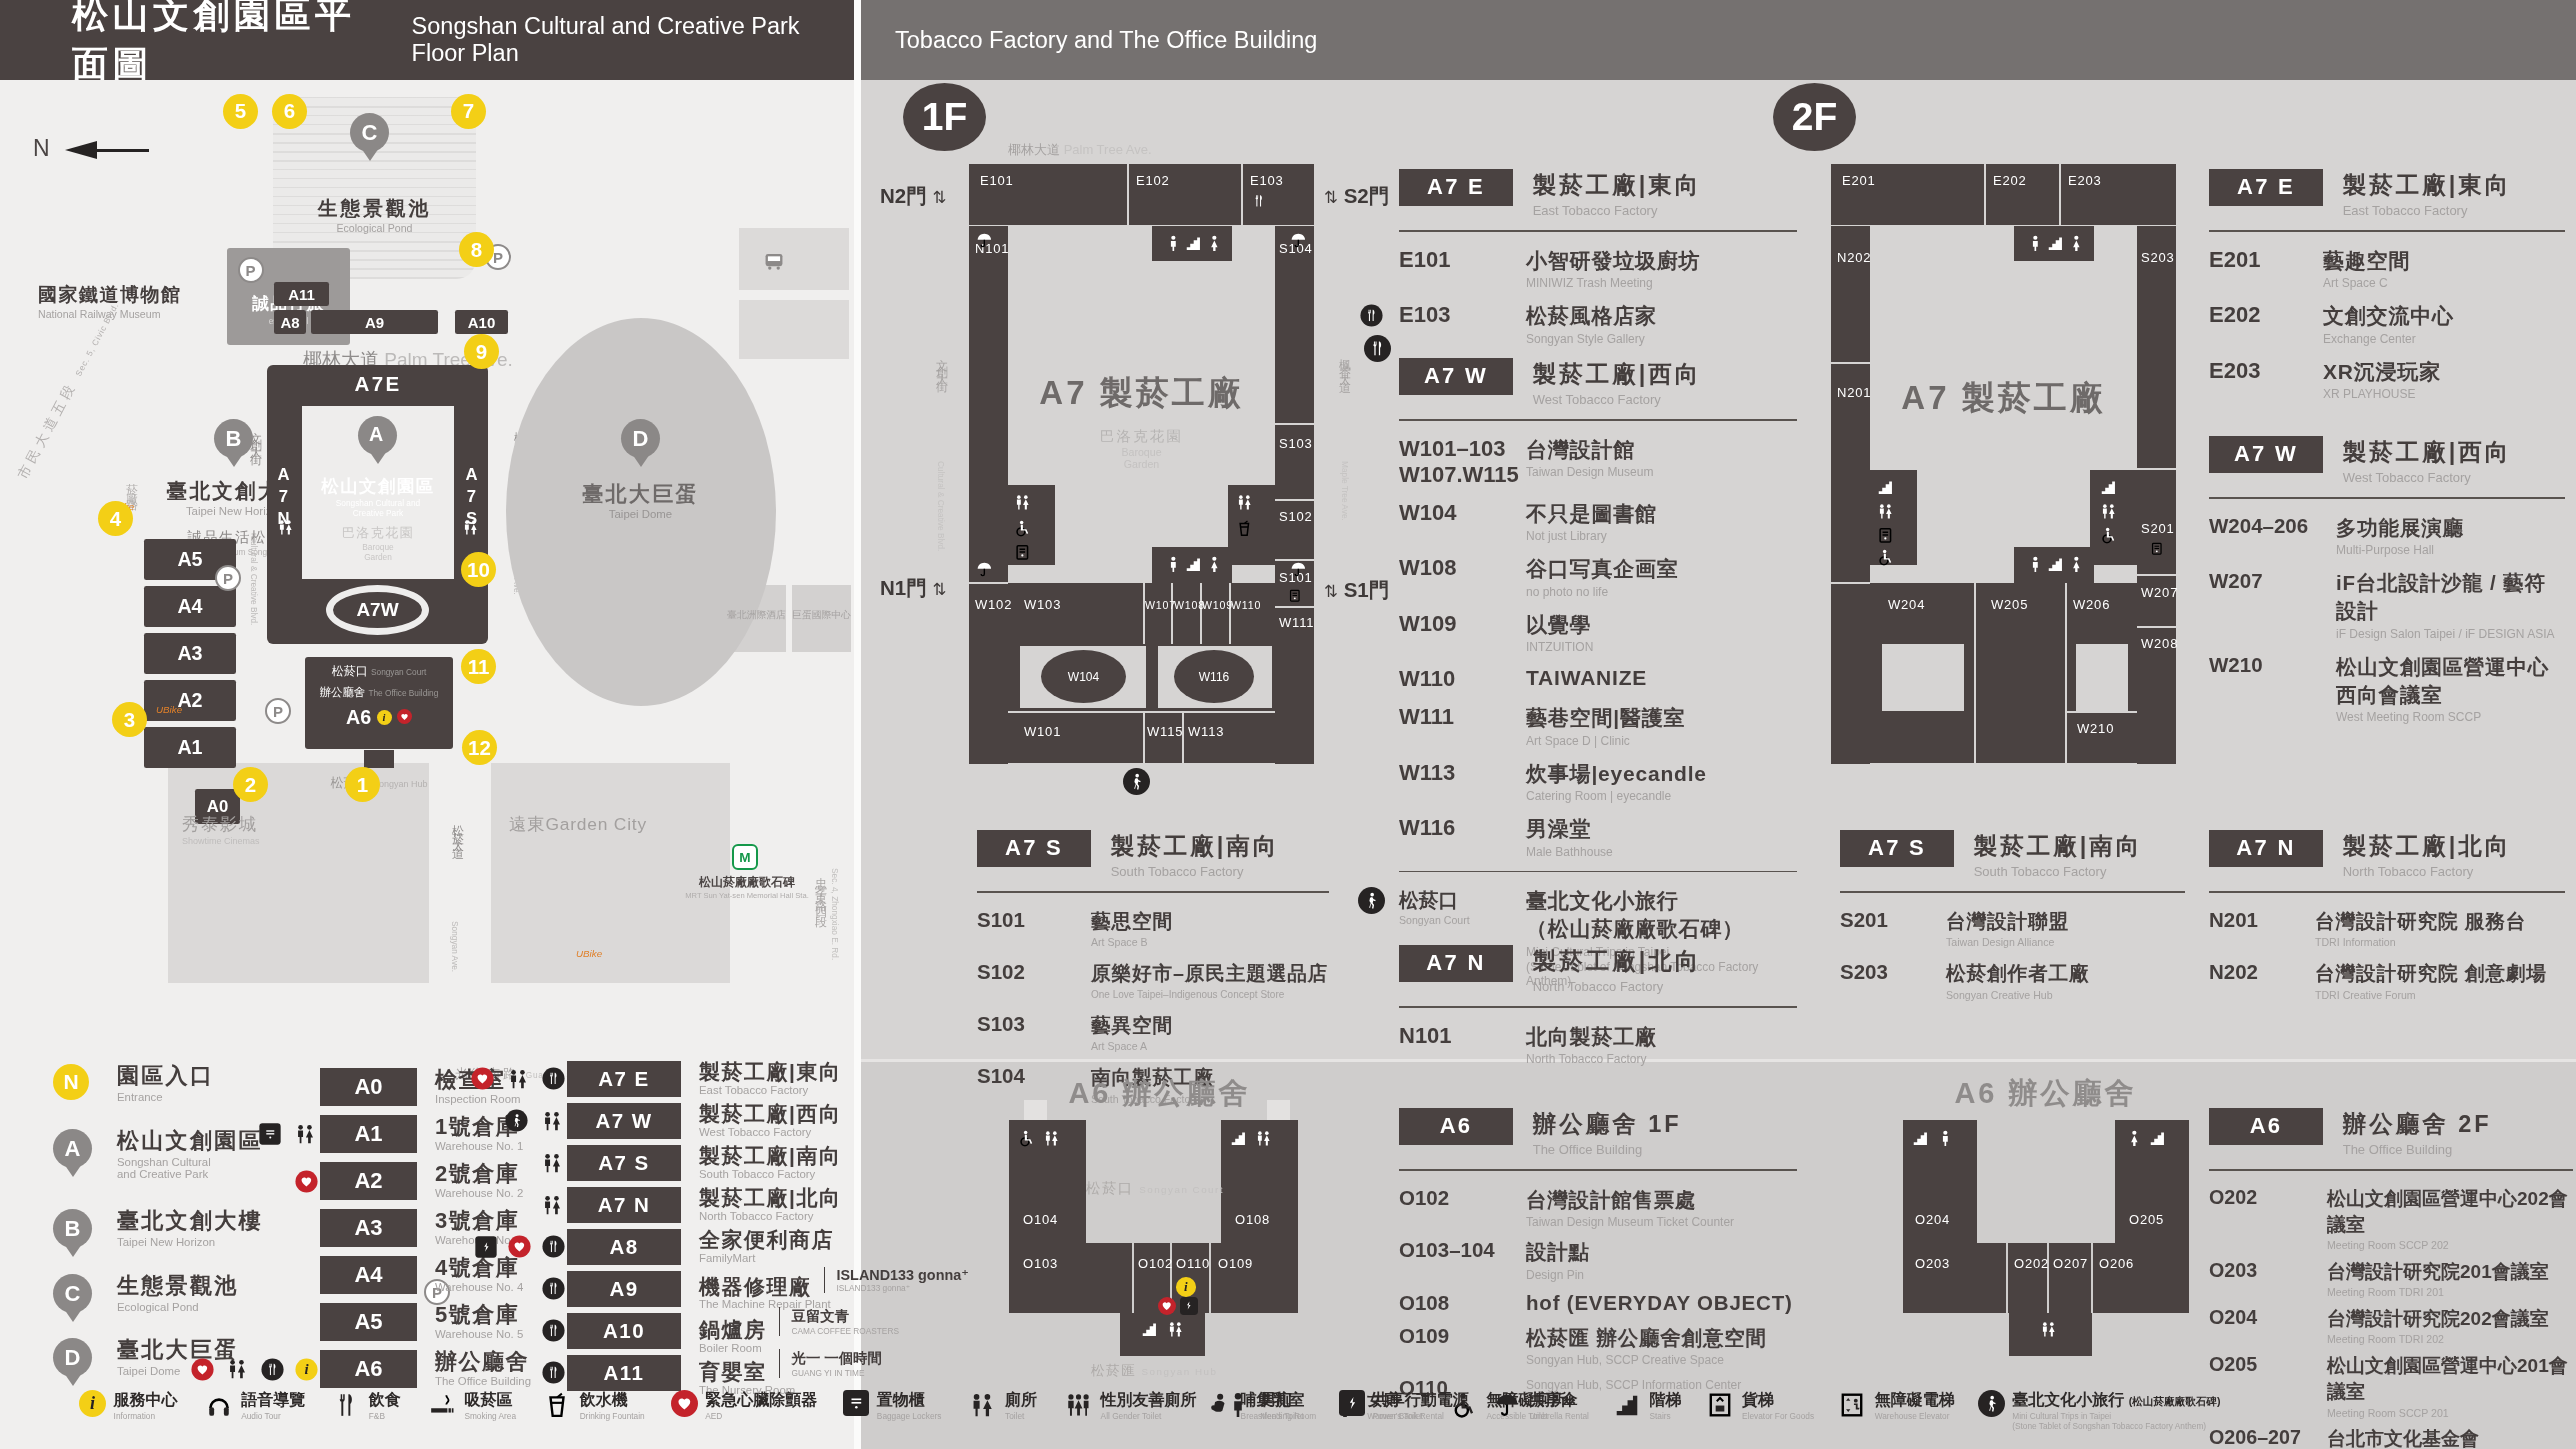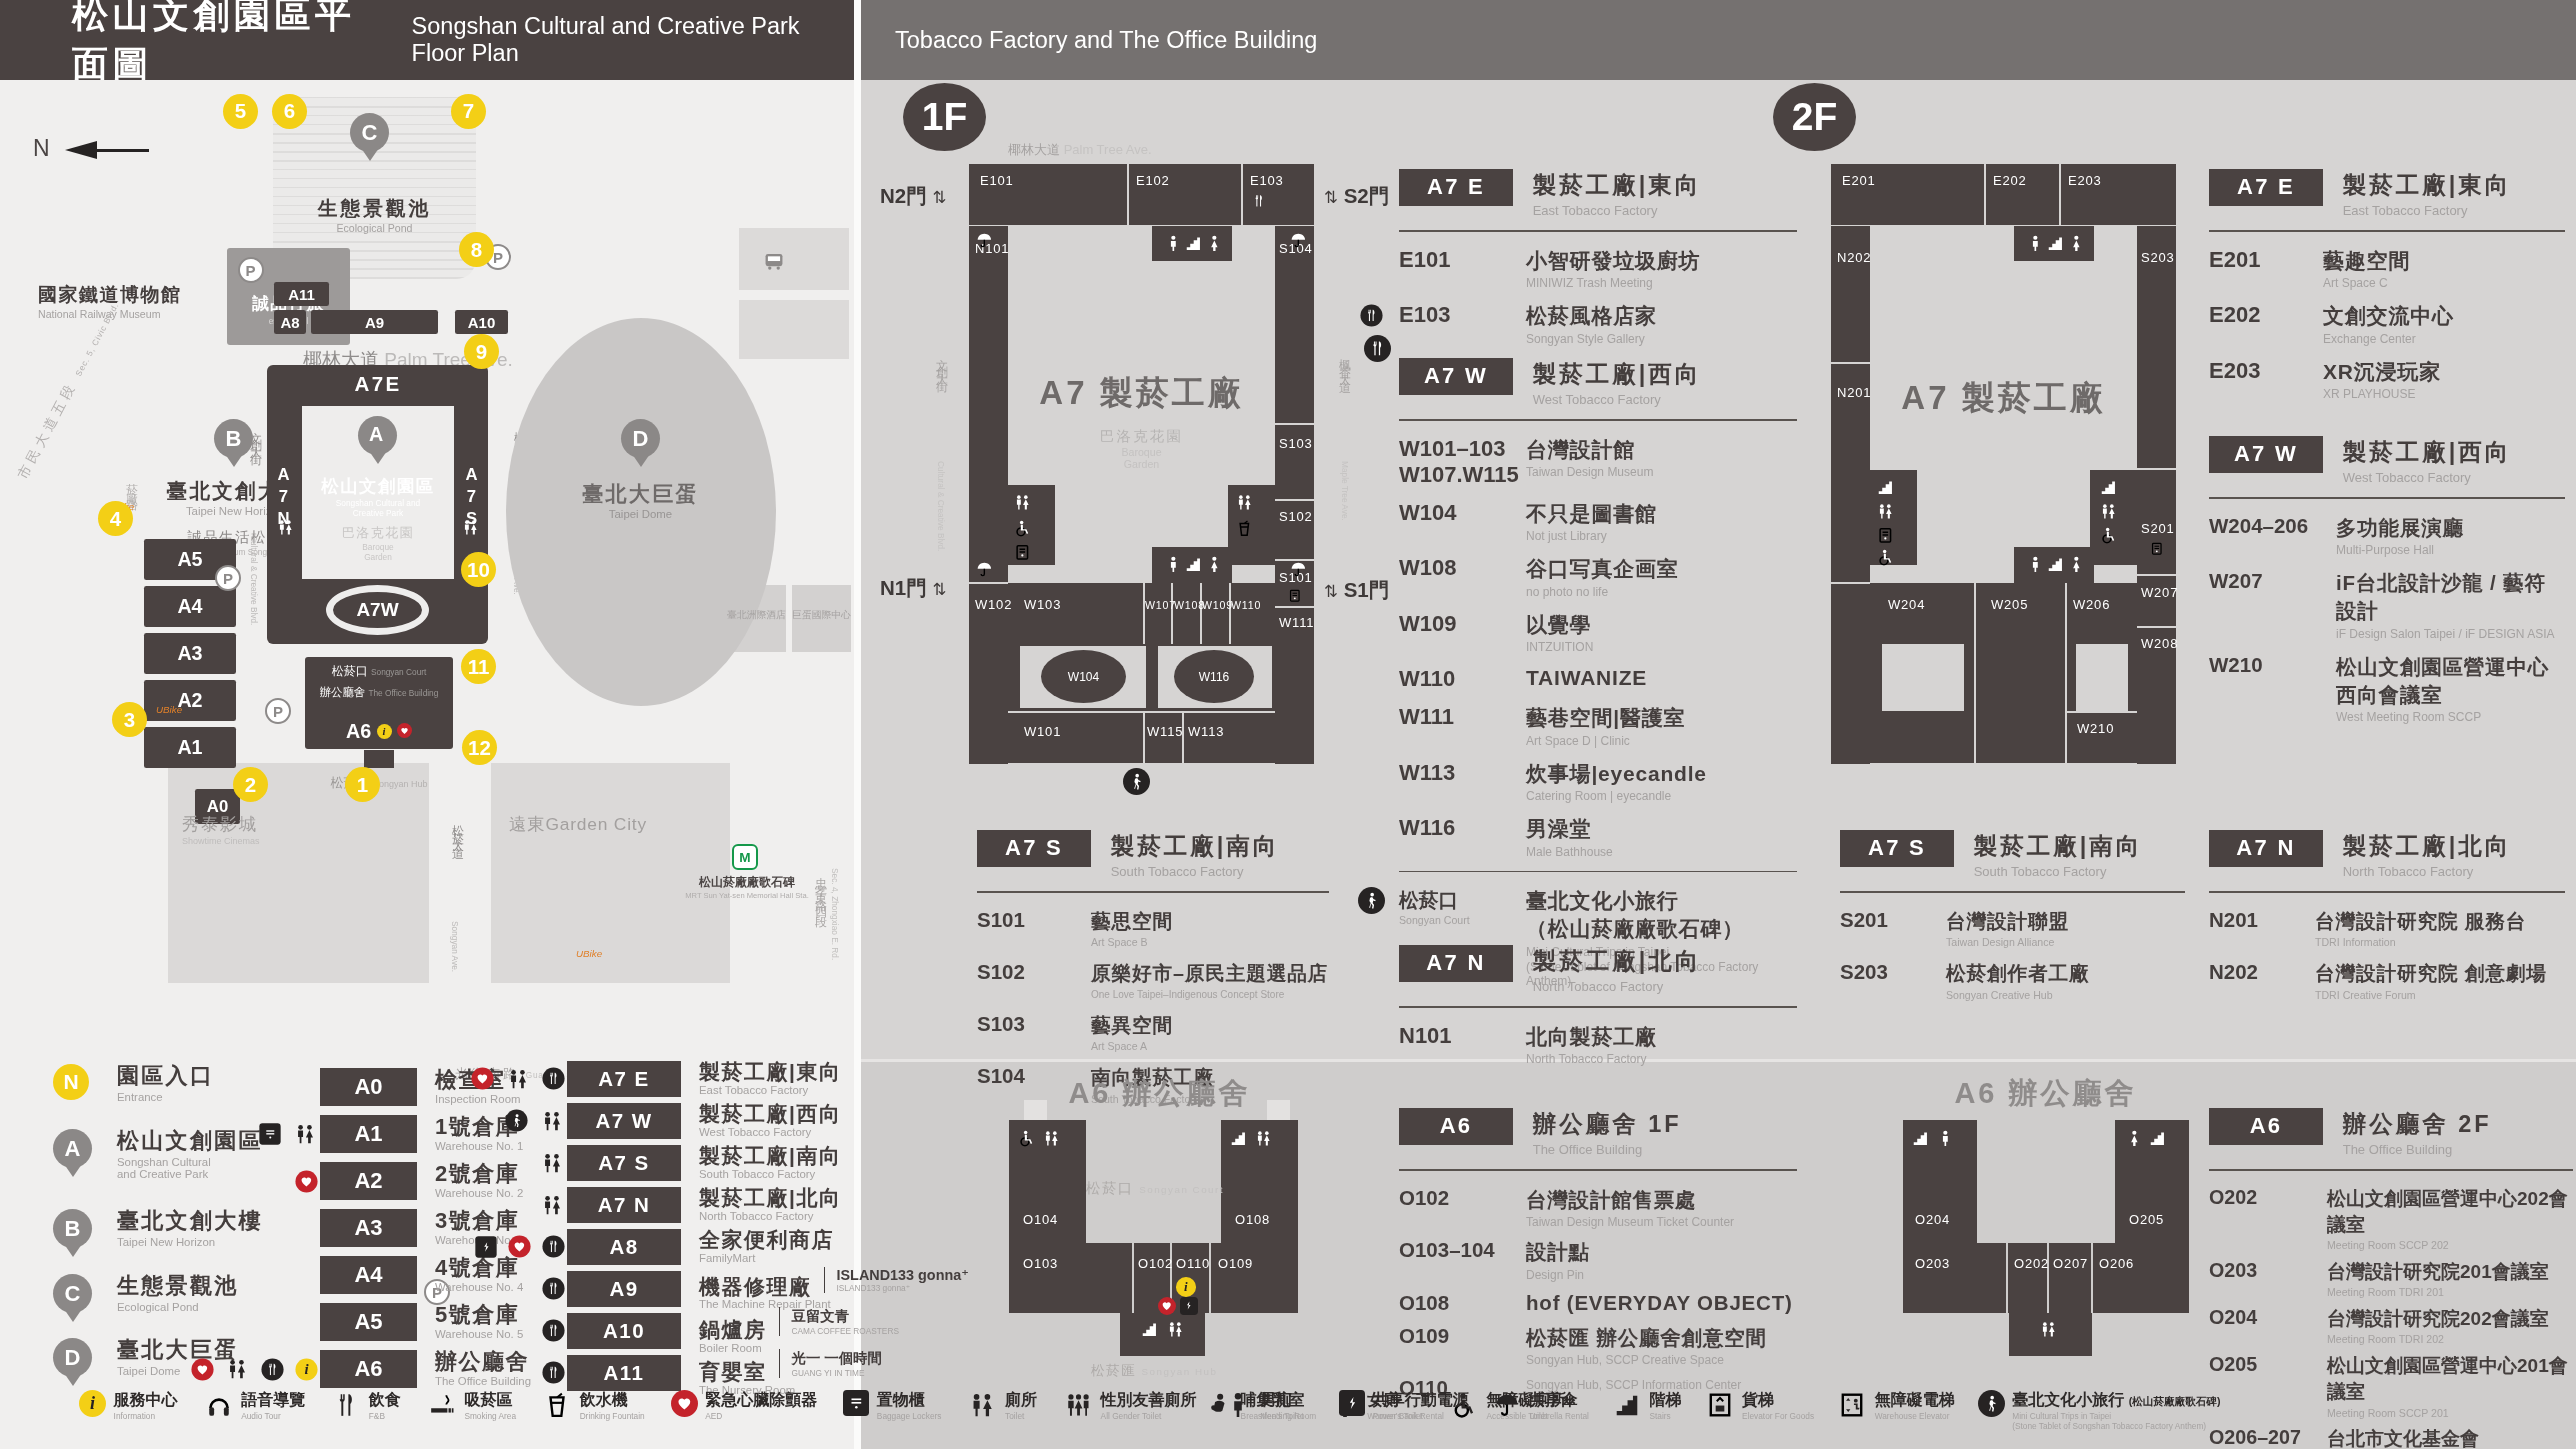--- a/index.html
+++ b/index.html
@@ -264,21 +264,21 @@
     <svg class="wi" style="left:462px;top:439px;" viewBox="0 0 22 22" width="16.7" height="16.7">
         <use href="#ic-pair"></use>
       </svg>
     <div class="abs" style="left:326px;top:505px;width:103px;height:50px;border:7.6px solid #eeedec;border-radius:50%;box-sizing:border-box;display:flex;align-items:center;justify-content:center;color:#fff;font-weight:bold;font-size:19px;">
         <span>A7W</span>
       </div>
 
     <div class="abs" style="left:305px;top:577px;width:148px;height:92px;background:#4a4241;border-radius:3px;color:#fff;text-align:center;">
       <div style="font-size:12px;margin-top:6px;"><span>松菸口</span> <span style="color:#9a9795;font-size:8.3px;">Songyan Court</span></div>
       <div style="font-size:11.4px;margin-top:4.5px;"><span>辦公廳舍</span> <span style="color:#9a9795;font-size:8.3px;">The Office Building</span></div>
-      <div style="font-size:19.7px;font-weight:bold;margin-top:20px;">
+      <div style="font-size:19.7px;font-weight:bold;margin-top:6px;">
         <span>A6</span>
         <span class="dot y" style="width:15px;height:15px;font-size:10.6px;vertical-align:2.3px;">i</span>
         <span class="dot r" style="width:15px;height:15px;vertical-align:2.3px;">
             <svg style="width:9px;height:9px;" viewBox="0 0 12 12" width="9" height="9">
               <use href="#ic-heart"></use>
             </svg>
           </span>
       </div>
     </div>
     <div class="abs" style="left:364px;top:670px;width:30px;height:18px;background:#4a4241;"></div>

